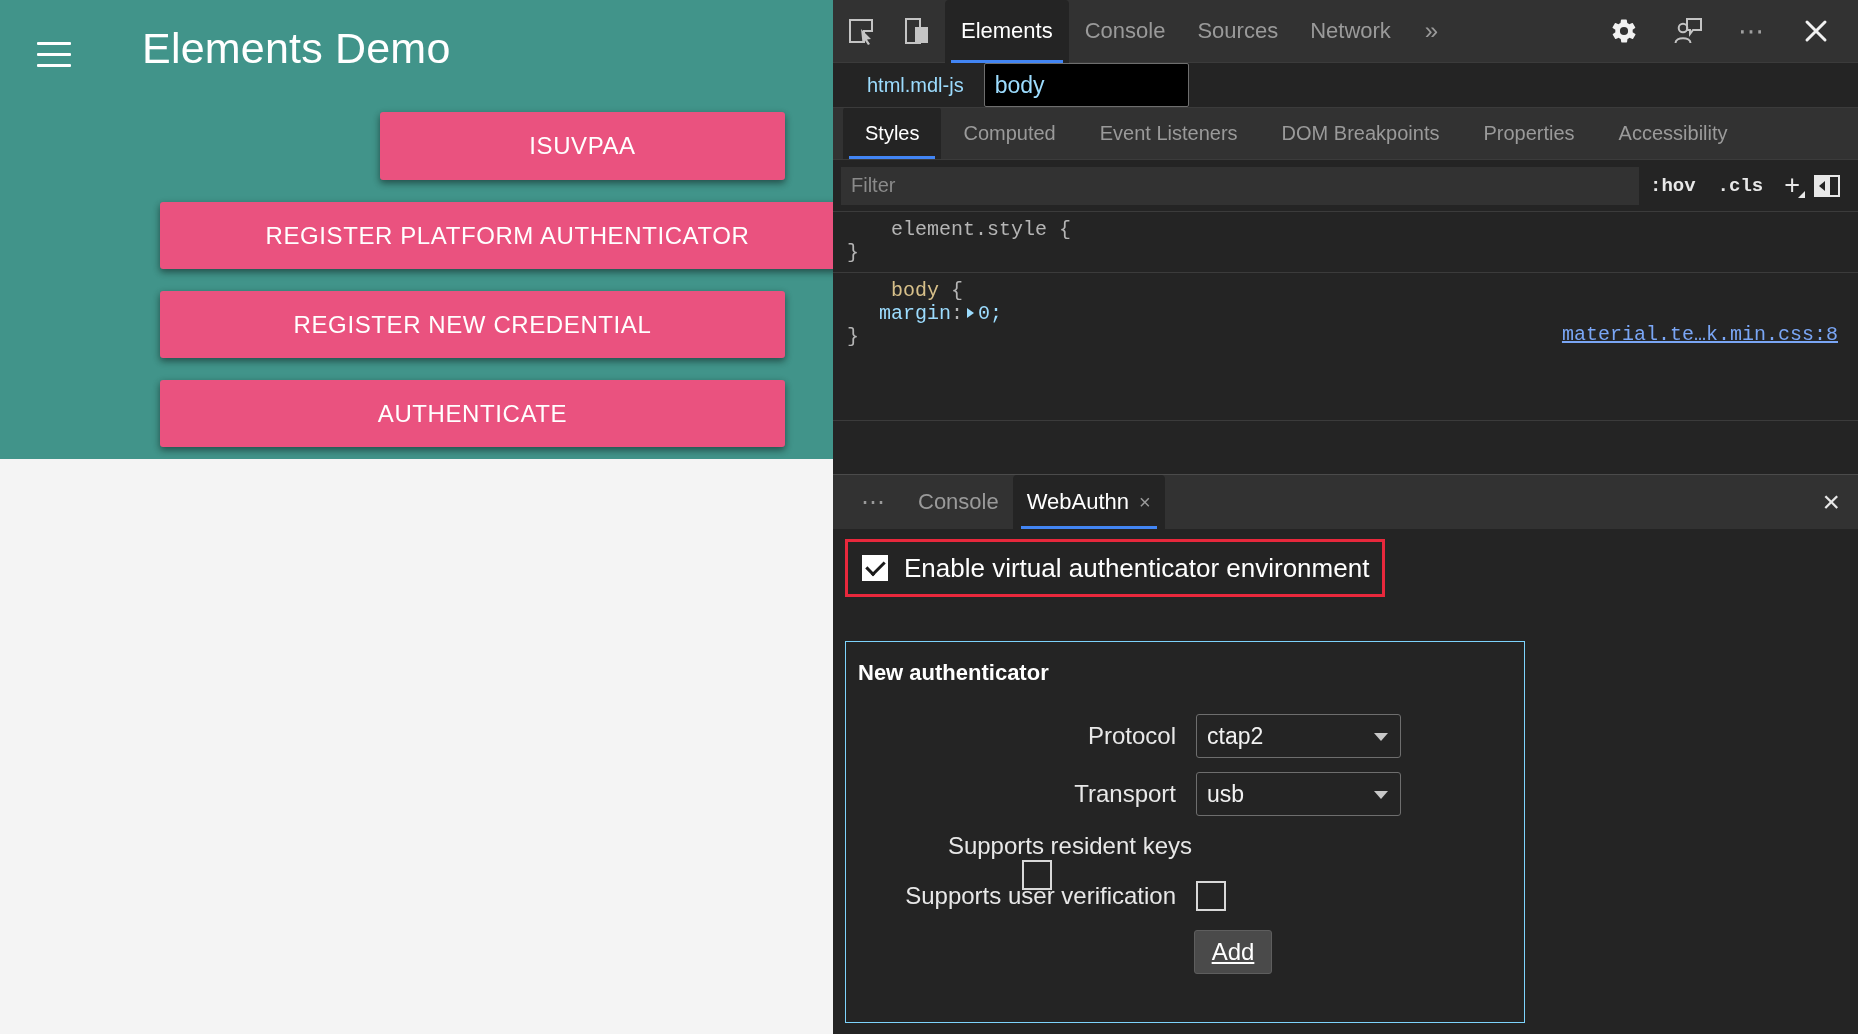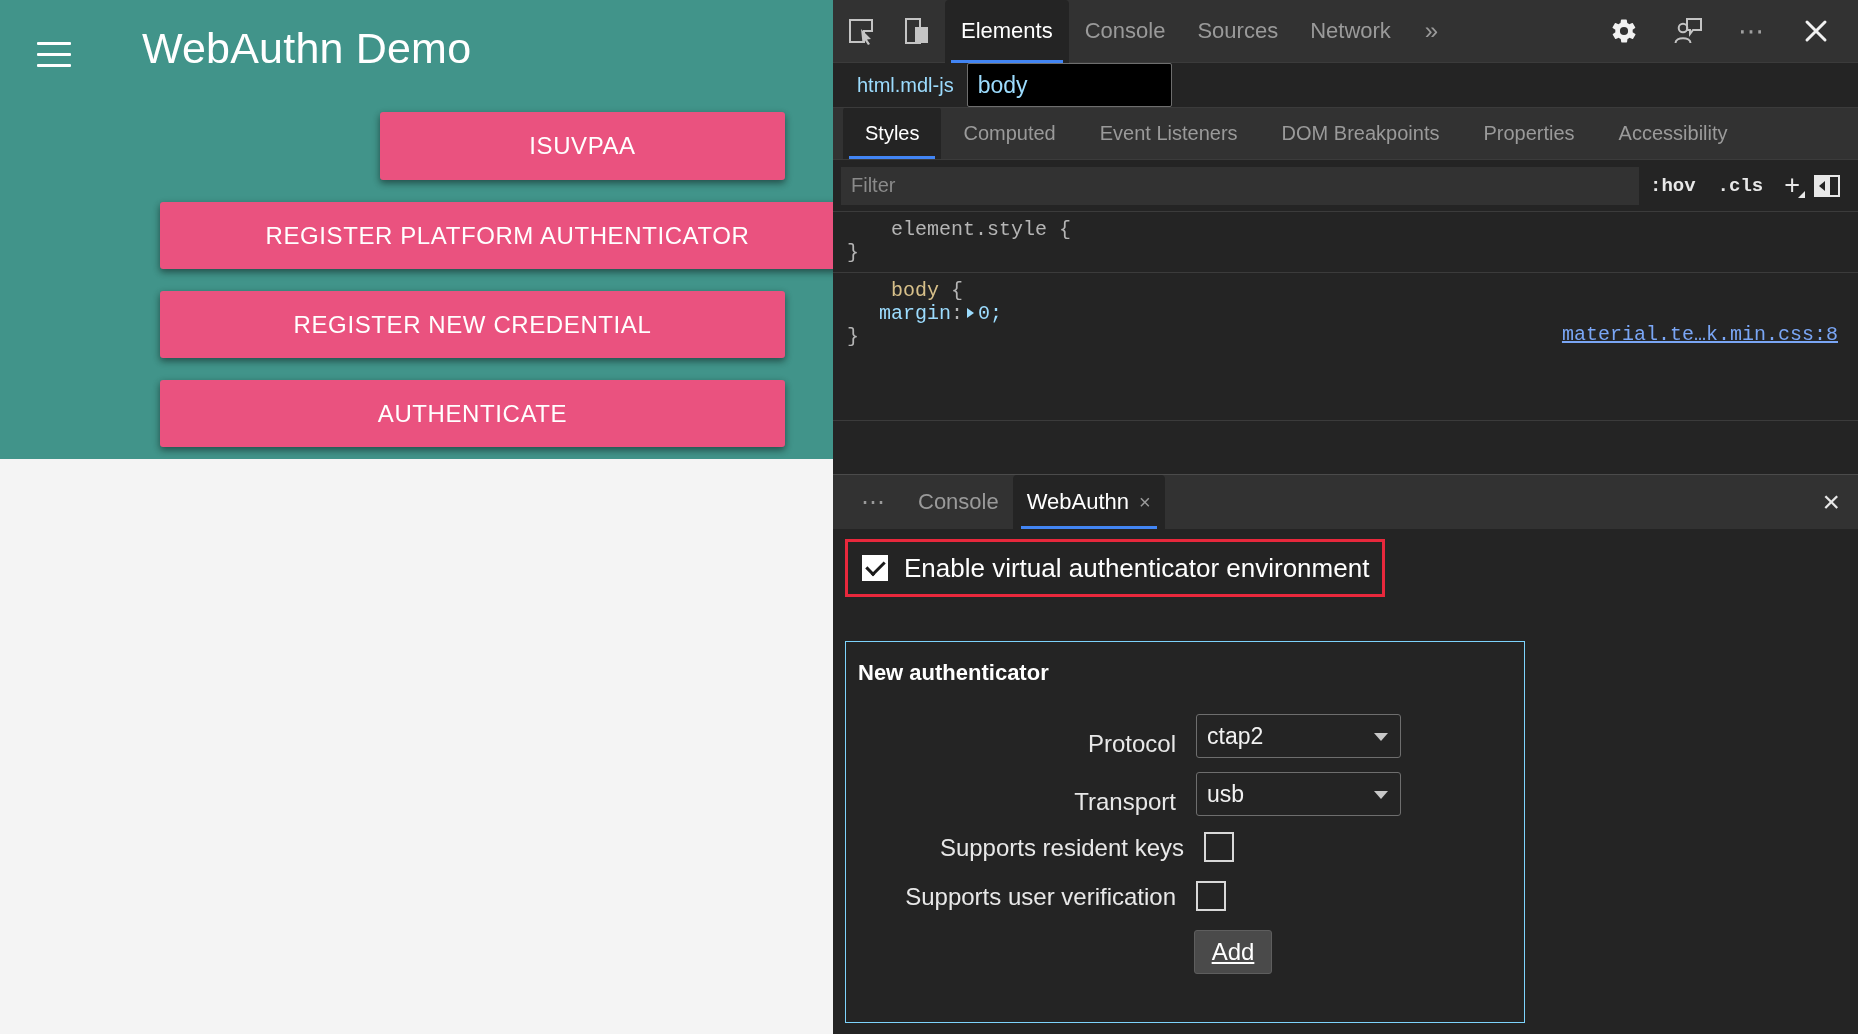--- a/index.html
+++ b/index.html
@@ -100,21 +100,21 @@
   #more-panels { font-size: 24px; color: #9a9a9a; padding: 0 18px; cursor: pointer; }
   #toolbar-right {
     margin-left: auto; display: flex; align-items: center;
     padding-right: 14px; gap: 8px;
   }
 
   
   #breadcrumb {
     height: 45px; background: #242424;
     display: flex; align-items: center;
-    padding-left: 14px; gap: 3px;
+    padding-left: 24px; gap: 10px;
     border-bottom: 1px solid #3b3b3b;
     font-size: 20px;
   }
   .crumb {
     color: #9cdcfe; padding: 4px 10px; cursor: pointer;
     font-family: "Liberation Sans", sans-serif;
   }
   .crumb.sel { background: #000000; color: #9cdcfe; border-radius: 2px; }
 
   
@@ -266,21 +266,21 @@
     width: 680px; height: 382px;
     border: 1px solid #7dd3fc;
     background: #242424;
   }
   #new-auth-title {
     position: absolute; left: 12px; top: 18px;
     font-size: 22px; font-weight: bold; color: #fff;
   }
   .form-row {
     position: absolute;
-    display: flex; align-items: flex-end;
+    display: flex; align-items: center;
   }
   .row-label {
     width: 350px; text-align: right;
     font-size: 24px; color: #e8e8e8;
     padding-right: 20px;
   }
   .sel {
     width: 205px; height: 44px;
     background: #242424; color: #f1f1f1;
     border: 1px solid #6e6e6e; border-radius: 3px;
@@ -290,21 +290,21 @@
   }
   .sel .caret {
     position: absolute; right: 12px; top: 50%;
     width: 0; height: 0; margin-top: -3px;
     border-left: 7px solid transparent;
     border-right: 7px solid transparent;
     border-top: 8px solid #c8c8c8;
   }
   #row-protocol  { left: 0;  top: 72px; }
   #row-transport { left: 0;  top: 130px; }
-  #row-resident  { left: 8px;  top: 190px; }
+  #row-resident  { left: 16px;  top: 190px; flex-direction: column; }
   #row-userverif { left: 0;  top: 239px; }
   .cb-big {
     width: 30px; height: 30px;
     border: 2px solid #d8d8d8; background: transparent;
     cursor: pointer; flex: none;
   }
   #add-btn {
     position: absolute; left: 348px; top: 288px;
     width: 78px; height: 44px;
     background: #4a4a4a; color: #fff;
@@ -322,21 +322,21 @@
 
   <div id="page">
     <div id="page-header">
 
       <div id="hamburger">
         <span></span>
         <span></span>
         <span></span>
       </div>
 
-      <div id="app-title">WebAuthn Demo</div>
+      <div id="app-title">Elements Demo</div>
 
       <button class="mdl-btn" id="btn-isuvpaa">ISUVPAA</button>
       <button class="mdl-btn" id="btn-reg-platform">REGISTER PLATFORM AUTHENTICATOR</button>
       <button class="mdl-btn" id="btn-reg-credential">REGISTER NEW CREDENTIAL</button>
       <button class="mdl-btn" id="btn-authenticate">AUTHENTICATE</button>
     </div>
     <div id="page-body"></div>
   </div>
 
   <div id="devtools">

